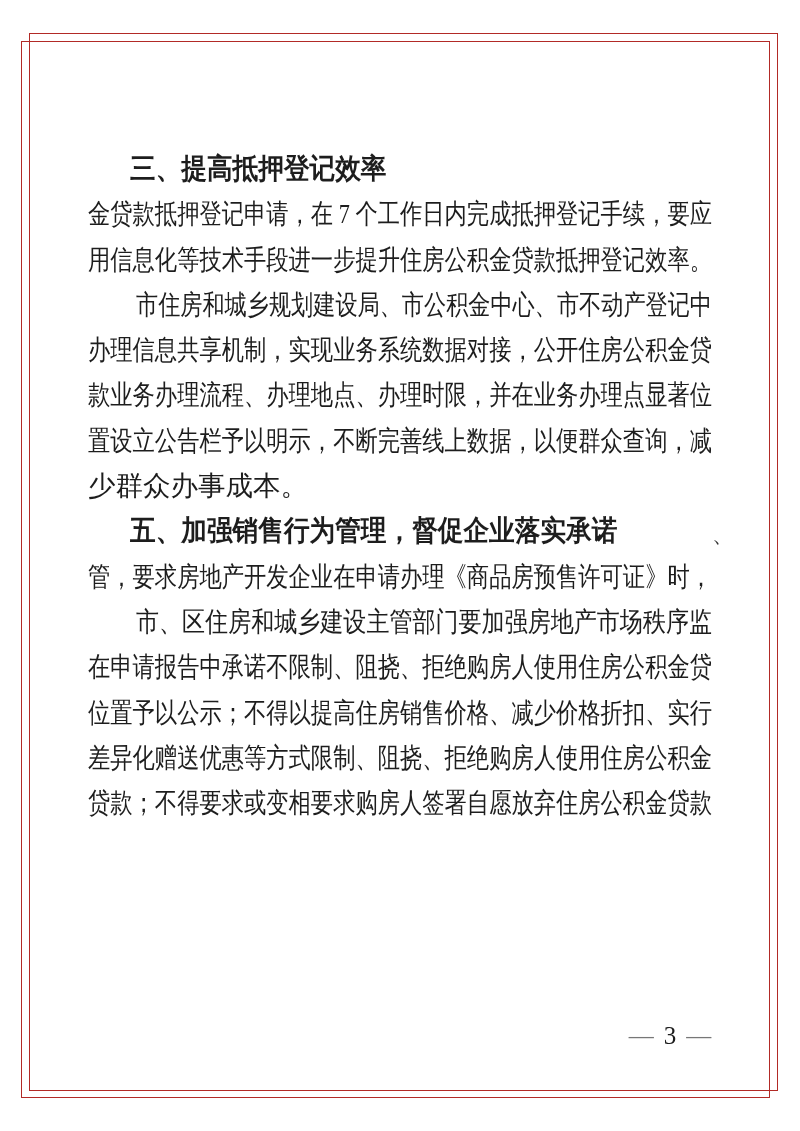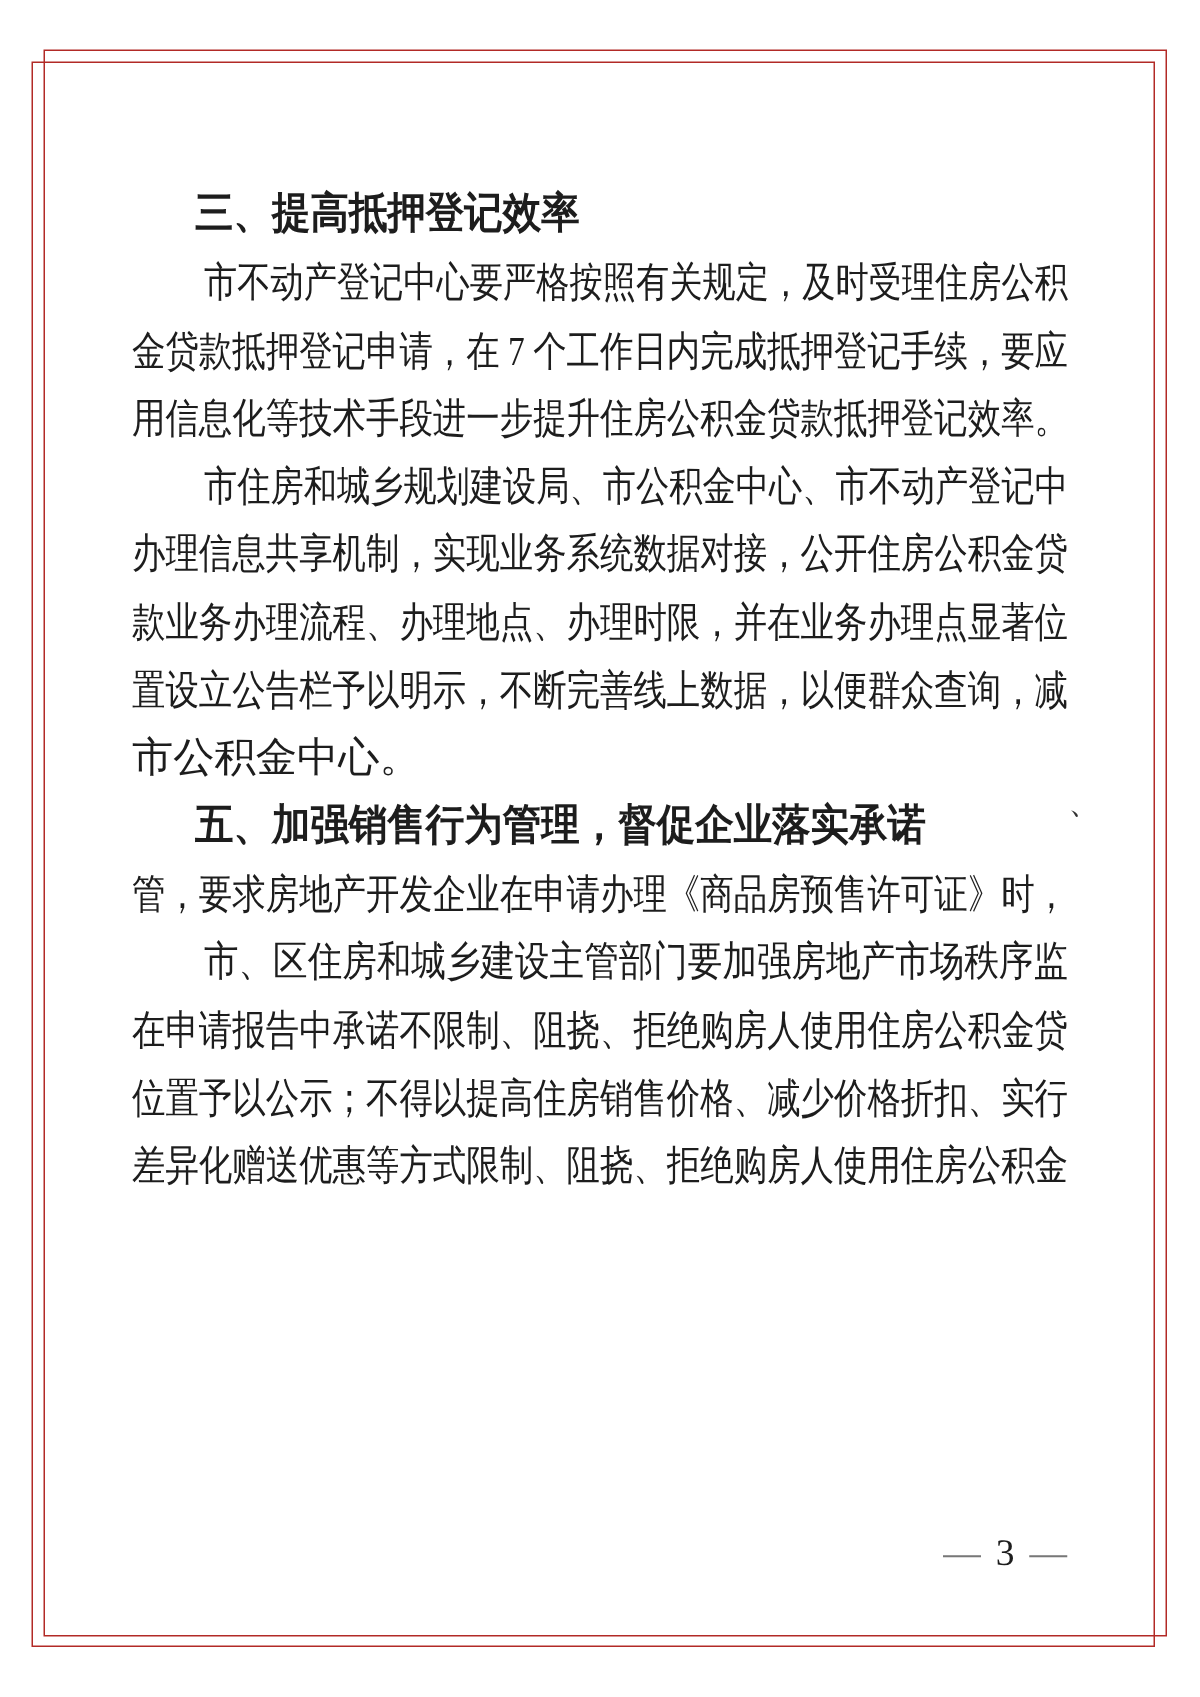--- a/index.html
+++ b/index.html
@@ -21,21 +21,21 @@
     border: 1.6px solid #b22a26;
     pointer-events: none;
   }
   #frame-a { left: 29px; top: 33px; width: 747px; height: 1056px; }
   #frame-b { left: 21px; top: 41px; width: 747px; height: 1055px; }
 
   
   #doc-content {
     position: absolute;
     left: 88px;
-    top: 120px;
+    top: 146px;
     width: 624px;
     color: #1d1d1d;
   }
   .heading {
     line-height: 45.3px;
     font-size: 28.5px;
     font-weight: 700;
     font-family: "Liberation Sans", sans-serif;
     padding-left: 42px;
     white-space: nowrap;
@@ -84,34 +84,34 @@
 </style>
 </head>
 <body>
 
 <div class="page">
   <div class="frame" id="frame-a" style="border-color: rgb(178, 42, 38);"></div>
   <div class="frame" id="frame-b" style="border-color: rgb(178, 42, 38);"></div>
 
   <div id="doc-content">
       <div class="heading"><span class="htext">三、提高抵押登记效率</span></div>
-      <div class="line first"><span class="ltext" style="transform: scaleX(0.8056);">市不动产登记中心要严格按照有关规定，及时受理住房公积</span></div>
       <div class="line"><span class="ltext" style="transform: scaleX(0.8104);">金贷款抵押登记申请，在 7 个工作日内完成抵押登记手续，要应</span></div>
       <div class="line last"><span class="ltext" style="transform: scaleX(0.8104);">用信息化等技术手段进一步提升住房公积金贷款抵押登记效率。</span></div>
       <div class="line first"><span class="ltext" style="transform: scaleX(0.8056);">市住房和城乡规划建设局、市公积金中心、市不动产登记中</span></div>
       <div class="line"><span class="ltext" style="transform: scaleX(0.8104);">办理信息共享机制，实现业务系统数据对接，公开住房公积金贷</span></div>
       <div class="line"><span class="ltext" style="transform: scaleX(0.8104);">款业务办理流程、办理地点、办理时限，并在业务办理点显著位</span></div>
       <div class="line"><span class="ltext" style="transform: scaleX(0.8104);">置设立公告栏予以明示，不断完善线上数据，以便群众查询，减</span></div>
-      <div class="line last"><span class="ltext" style="transform: scaleX(1);">市公积金中心。</span></div>
+      <div class="line last"><span class="ltext" style="transform: scaleX(1);">少群众办事成本。</span></div>
       <div class="heading"><span class="htext">五、加强销售行为管理，督促企业落实承诺</span></div>
       <div class="line"><span class="ltext" style="transform: scaleX(0.8104);">管，要求房地产开发企业在申请办理《商品房预售许可证》时，</span></div>
       <div class="line first"><span class="ltext" style="transform: scaleX(0.8378);">市、区住房和城乡建设主管部门要加强房地产市场秩序监</span></div>
       <div class="line"><span class="ltext" style="transform: scaleX(0.8104);">在申请报告中承诺不限制、阻挠、拒绝购房人使用住房公积金贷</span></div>
       <div class="line"><span class="ltext" style="transform: scaleX(0.8104);">位置予以公示；不得以提高住房销售价格、减少价格折扣、实行</span></div>
       <div class="line"><span class="ltext" style="transform: scaleX(0.8104);">差异化赠送优惠等方式限制、阻挠、拒绝购房人使用住房公积金</span></div>
+      <div class="line last"><span class="ltext" style="transform: scaleX(0.8104);">贷款；不得要求或变相要求购房人签署自愿放弃住房公积金贷款</span></div>
     </div>
 
   <div id="artifact">、</div>
 
   <div id="page-number">
     <span class="dash">—</span><span class="num">3</span><span class="dash">—</span>
   </div>
 </div>
 
 </body></html>

